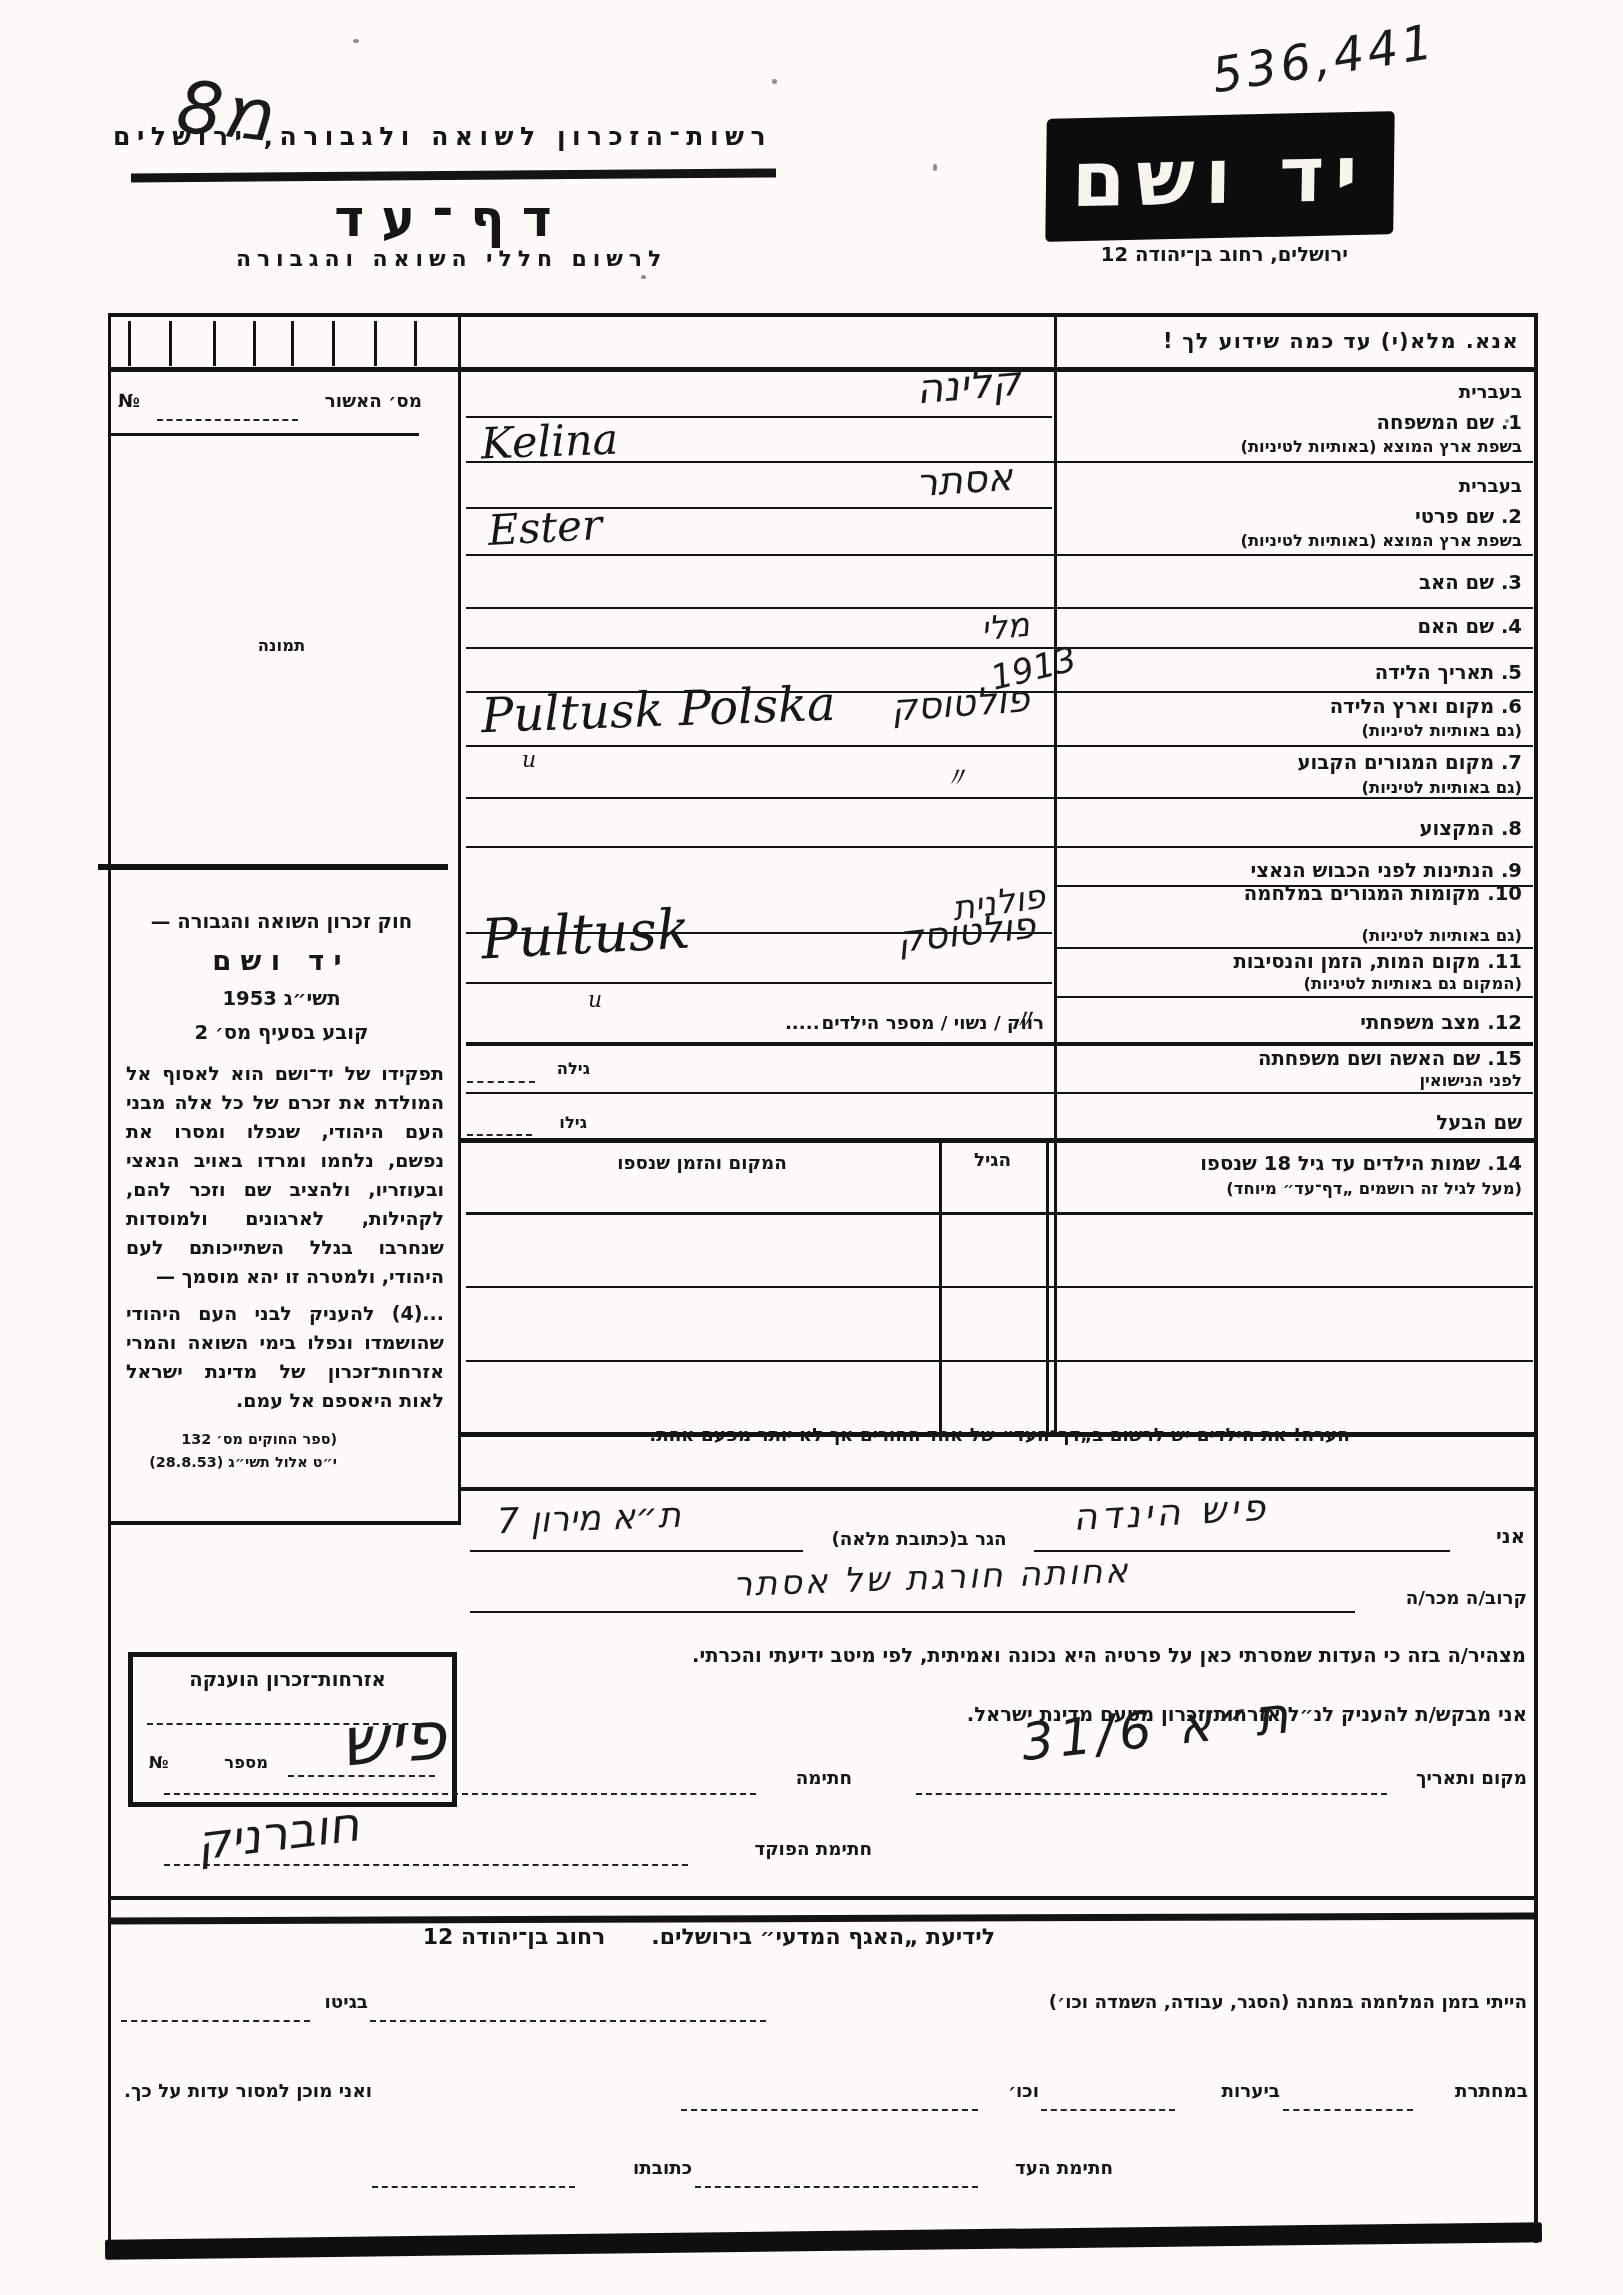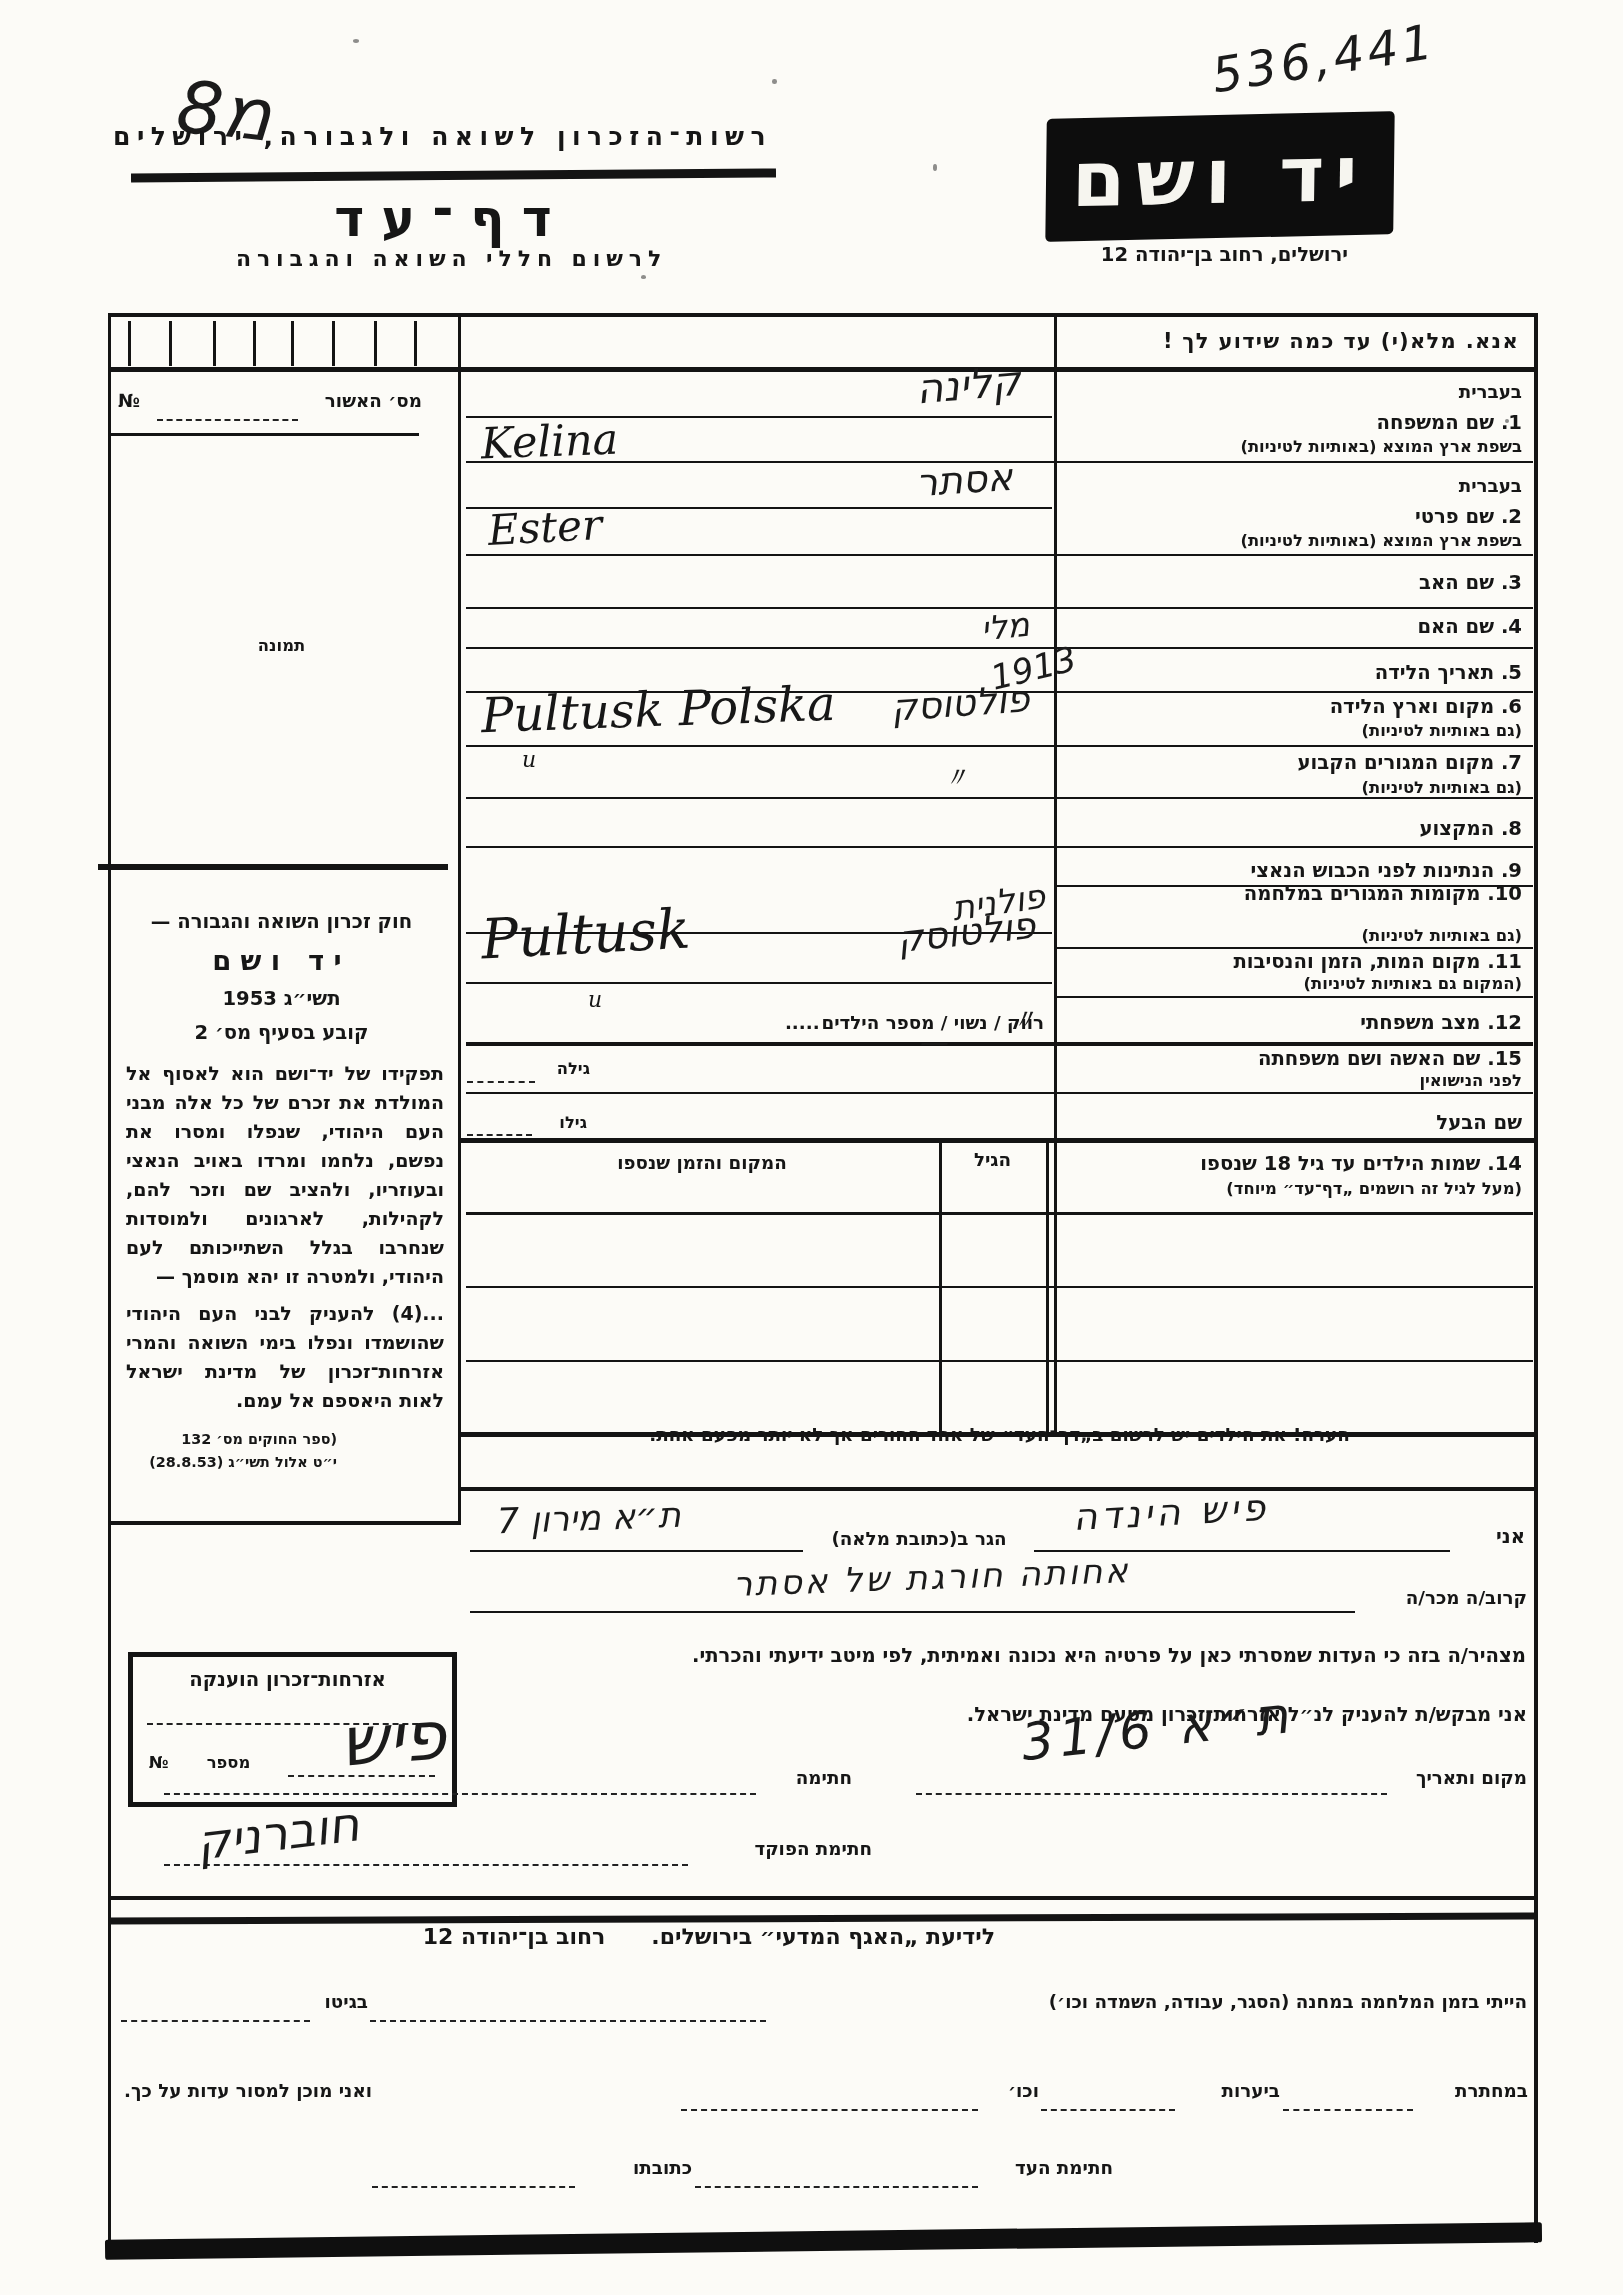--- a/index.html
+++ b/index.html
@@ -78,21 +78,21 @@
   <div class="t s30 ctr" style="left:118px;top:1021px;width:327px">קובע בסעיף מס׳ 2</div>
   <div class="law" style="left:126px;top:1059px;width:318px;font-size:19px;line-height:29px">תפקידו של יד־ושם הוא לאסוף אל המולדת את זכרם של כל אלה מבני העם היהודי, שנפלו ומסרו את נפשם, נלחמו ומרדו באויב הנאצי ובעוזריו, ולהציב שם וזכר להם, לקהילות, לארגונים ולמוסדות שנחרבו בגלל השתייכותם לעם היהודי, ולמטרה זו יהא מוסמך —</div>
   <div class="law" style="left:126px;top:1299px;width:318px;font-size:19px;line-height:29px">‏...(4) להעניק לבני העם היהודי שהושמדו ונפלו בימי השואה והמרי אזרחות־זכרון של מדינת ישראל לאות היאספם אל עמם.</div>
   <div class="t s22" style="left:121px;top:1431px;width:216px;text-align:right">(ספר החוקים מס׳ 132</div>
   <div class="t s22" style="left:121px;top:1454px;width:216px;text-align:right">י״ט אלול תשי״ג (28.8.53)</div>
 
   <div style="position:absolute;left:128px;top:1652px;width:319px;height:145px;border:5.9px solid #141414"></div>
   <div class="t s30 ctr" style="left:137px;top:1668px;width:301px">אזרחות־זכרון הוענקה</div>
   <div class="dash" style="left:147px;top:1723px;width:281px"></div>
   <div class="t s26 s25" style="left:149px;top:1753px;width:39px;direction:ltr;text-align:left">№</div>
-  <div class="t s25" style="left:189px;top:1753px;width:79px;text-align:center">מספר</div>
+  <div class="t s25" style="left:189px;top:1753px;width:79px;text-align:right">מספר</div>
   <div class="dash" style="left:288px;top:1775px;width:147px"></div>
 
   <div class="t s32" style="left:1067px;top:329px;width:452px;letter-spacing:1.3px">אנא. מלא(י) עד כמה שידוע לך !</div>
 
   <div class="t s28" style="left:1067px;top:381px;width:455px">בעברית</div>
   <div class="t s30" style="left:1067px;top:411px;width:455px">1. שם המשפחה</div>
   <div class="t s25" style="left:1067px;top:437px;width:455px">בשפת ארץ המוצא (באותיות לטיניות)</div>
 
   <div class="t s28" style="left:1067px;top:475px;width:455px">בעברית</div>
   <div class="t s30" style="left:1067px;top:505px;width:455px">2. שם פרטי</div>

